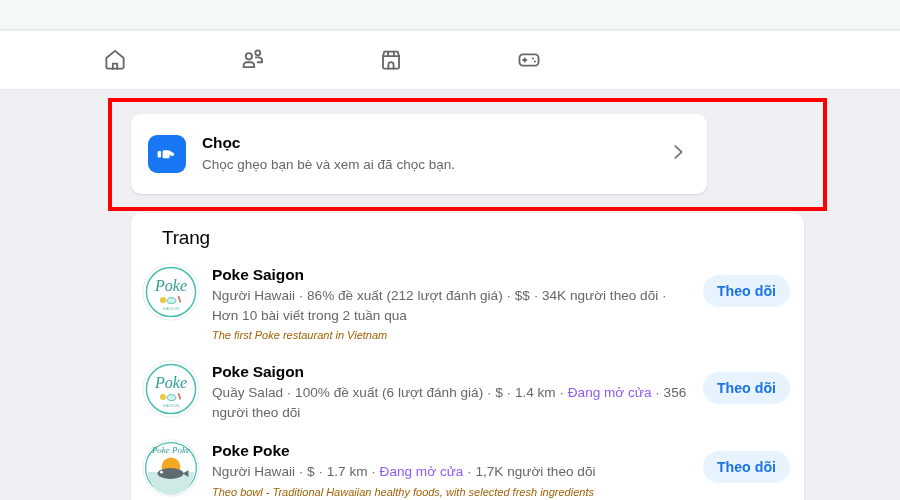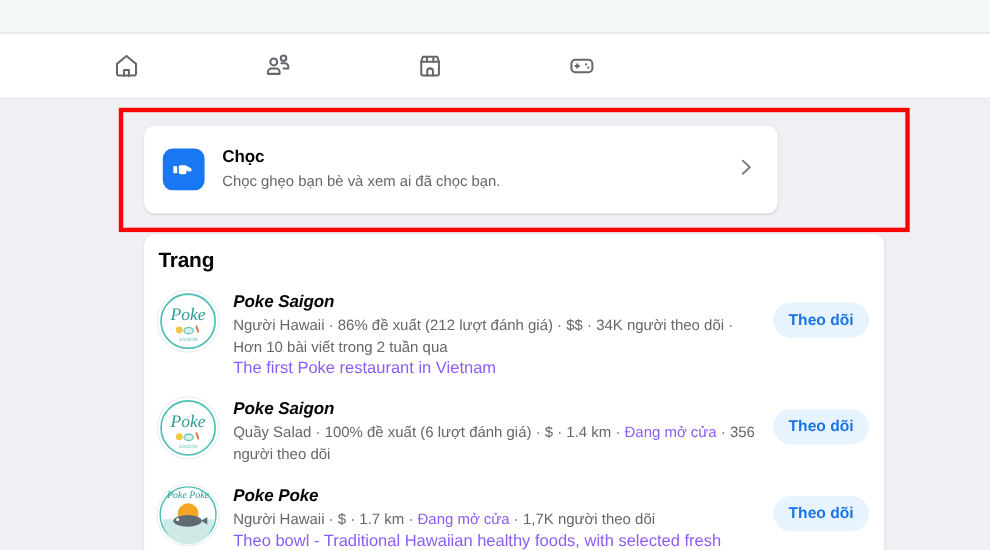--- a/index.html
+++ b/index.html
@@ -123,23 +123,23 @@
     width: 673px;
     min-height: 290px;
     background: #ffffff;
     border-radius: 10px 10px 0 0;
     box-shadow: 0 1px 2px rgba(0,0,0,0.12);
     padding: 14px 0 0 0;
     overflow: hidden;
   }
   #results-heading {
     font-size: 19px;
-    font-weight: 700;
+    font-weight: 400;
     color: #050505;
-    padding: 0 0 6px 13px;
+    padding: 0 0 6px 31px;
     letter-spacing: -0.2px;
   }
 
   .result-row {
     display: flex;
     align-items: flex-start;
     padding: 8px 14px 8px 11px;
     cursor: pointer;
     justify-content: flex-end;
   }
@@ -157,34 +157,34 @@
     min-width: 0;
     padding-left: 12px;
     padding-top: 1px;
   }
   .result-name {
     font-size: 15.5px;
     font-weight: 700;
     color: #050505;
     line-height: 21px;
     letter-spacing: -0.1px;
-    font-style: italic;
   }
   .result-meta {
     font-size: 13.6px;
     color: #65676b;
     line-height: 19.5px;
     margin-top: 1px;
   }
   .result-meta .open-now { color: #8b5cf6; }
   .result-desc {
-    font-size: 15px;
-    color: #8b5cf6;
+    font-size: 11px;
+    color: #a16207;
     line-height: 18px;
     margin-top: 1px;
+    font-style: italic;
   }
   .follow-button {
     flex: 0 0 auto;
     margin-left: 10px;
     margin-top: 12px;
     background: #e7f3ff;
     color: #1b74e4;
     font-size: 14.2px;
     font-weight: 600;
     border: none;

